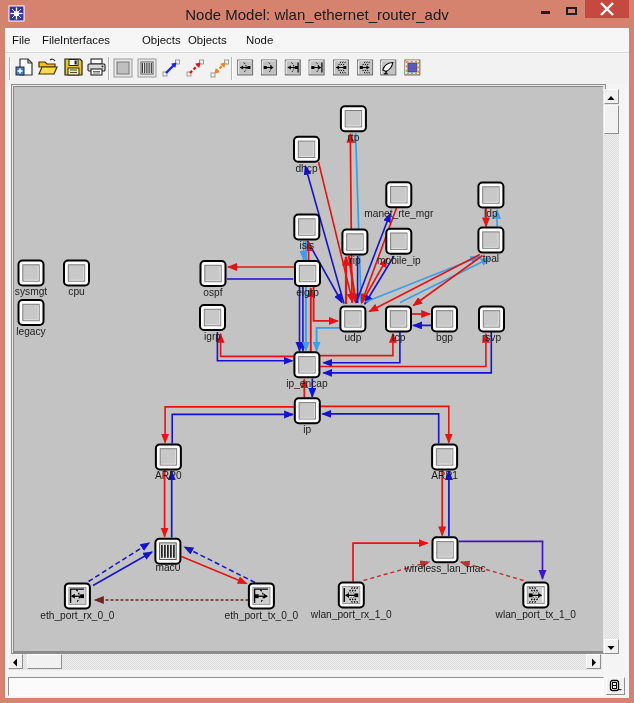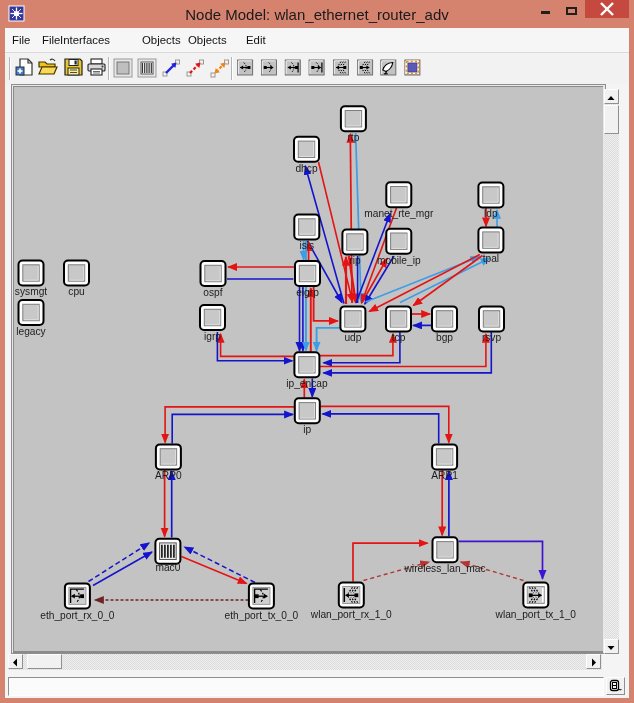--- a/index.html
+++ b/index.html
@@ -56,21 +56,21 @@
       </g>
     </svg>
 </div>
 
 <div class="abs" id="menubar">
   <span class="menuitem" style="left:7px">File</span>
   <span class="menuitem" style="left:37px">File</span>
   <span class="menuitem" style="left:55px">Interfaces</span>
   <span class="menuitem" style="left:137px">Objects</span>
   <span class="menuitem" style="left:183px">Objects</span>
-  <span class="menuitem" style="left:241px">Edit</span>
+  <span class="menuitem" style="left:241px">Node</span>
 </div>
 
 <div class="abs" id="toolbar"><svg width="624" height="31" id="tbsvg">
       <line x1="4.5" y1="4" x2="4.5" y2="27" stroke="#b5b5b5" stroke-width="1"></line>
       <line x1="5.5" y1="4" x2="5.5" y2="27" stroke="#fff" stroke-width="1"></line>
 <g transform="translate(10,5)">
 <path d="M5,1 h8 l4,4 v12 h-12 z" fill="#fff" stroke="#333" stroke-width="1.2"></path>
 <path d="M13,1 v4 h4" fill="none" stroke="#333" stroke-width="1.2"></path>
 <rect x="1" y="9" width="8" height="8" fill="#4a7dc8" stroke="#234" stroke-width="1"></rect>
 <line x1="5" y1="10.5" x2="5" y2="15.5" stroke="#fff" stroke-width="1.6"></line>

